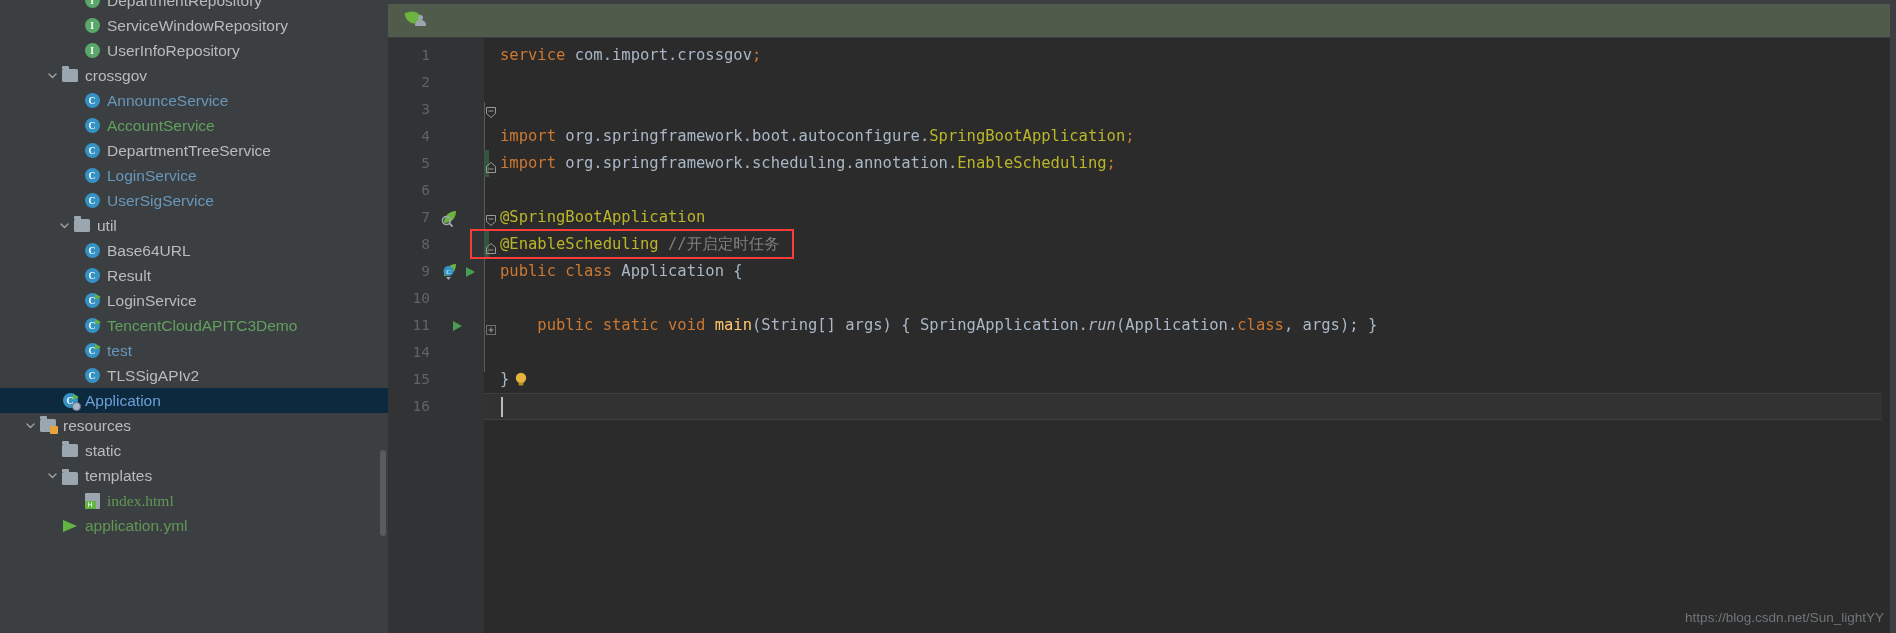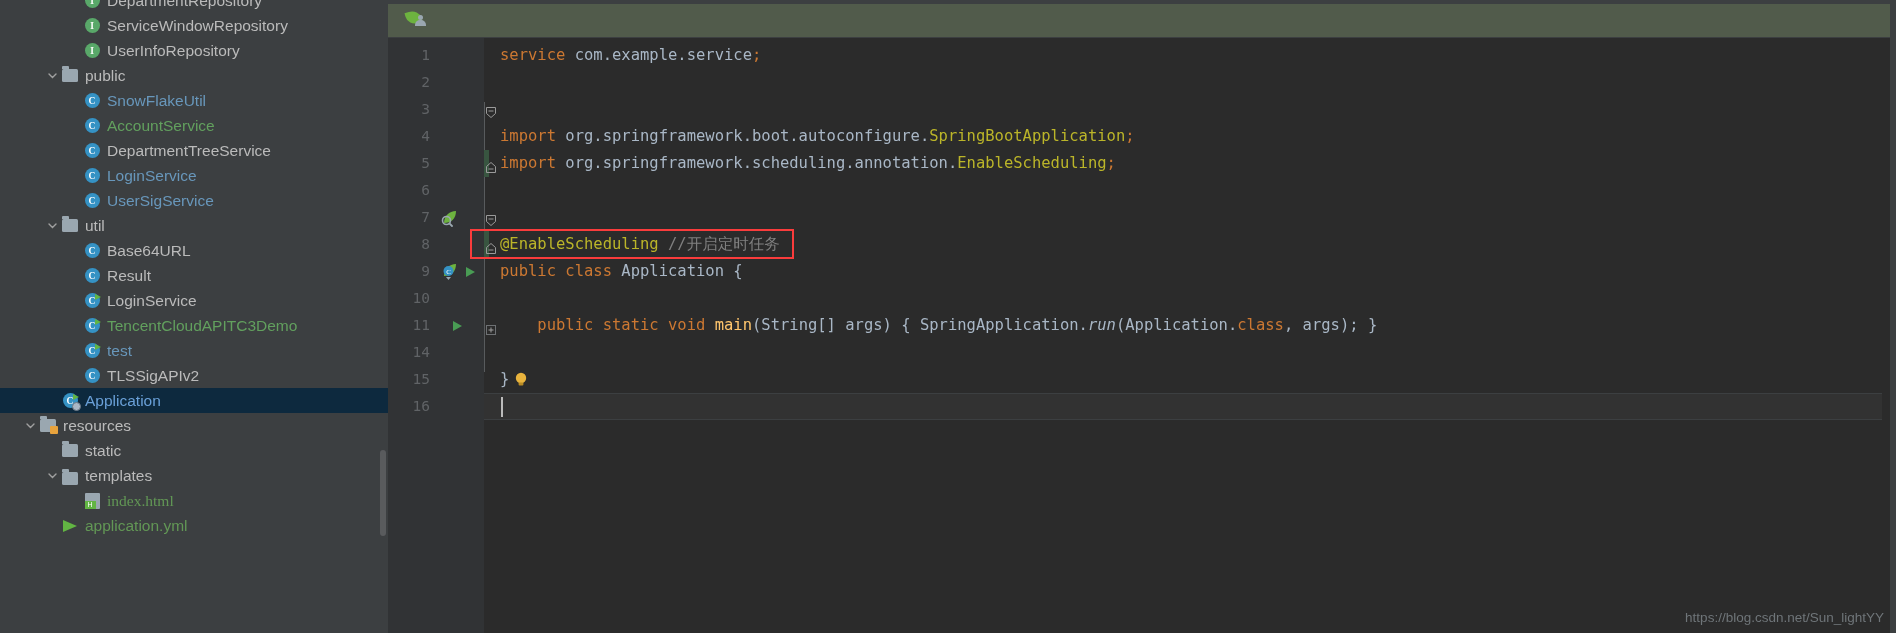--- a/index.html
+++ b/index.html
@@ -232,29 +232,29 @@
         <div class="tree-row" style="position: absolute; left: 0px; right: 0px; top: 63px;">
           <span style="display:inline-block;width:44px"></span>
           <span class="arrow">
             <svg width="11" height="11" viewBox="0 0 11 11">
               <path d="M2 4 L5.5 7.5 L9 4" stroke="#a0a0a0" stroke-width="1.4" fill="none" stroke-linecap="round"></path>
             </svg>
           </span>
           <span class="node-icon">
             <span class="folder"></span>
           </span>
-          <span class="label clr-default">public</span>
+          <span class="label clr-default">crossgov</span>
         </div>
         <div class="tree-row" style="position: absolute; left: 0px; right: 0px; top: 88px;">
           <span style="display:inline-block;width:66px"></span>
           <span class="arrow"></span>
           <span class="node-icon">
             <span class="ic-circle ic-c">C</span>
           </span>
-          <span class="label clr-blue">SnowFlakeUtil</span>
+          <span class="label clr-blue">AnnounceService</span>
         </div>
         <div class="tree-row" style="position: absolute; left: 0px; right: 0px; top: 113px;">
           <span style="display:inline-block;width:66px"></span>
           <span class="arrow"></span>
           <span class="node-icon">
             <span class="ic-circle ic-c">C</span>
           </span>
           <span class="label clr-green">AccountService</span>
         </div>
         <div class="tree-row" style="position: absolute; left: 0px; right: 0px; top: 138px;">
@@ -274,21 +274,21 @@
           <span class="label clr-blue">LoginService</span>
         </div>
         <div class="tree-row" style="position: absolute; left: 0px; right: 0px; top: 188px;">
           <span style="display:inline-block;width:66px"></span>
           <span class="arrow"></span>
           <span class="node-icon">
             <span class="ic-circle ic-c">C</span>
           </span>
           <span class="label clr-blue">UserSigService</span>
         </div>
-        <div class="tree-row" style="position: absolute; left: 0px; right: 0px; top: 213px;">
+        <div class="tree-row" style="position: absolute; left: 12px; right: 0px; top: 213px;">
           <span style="display:inline-block;width:44px"></span>
           <span class="arrow">
             <svg width="11" height="11" viewBox="0 0 11 11">
               <path d="M2 4 L5.5 7.5 L9 4" stroke="#a0a0a0" stroke-width="1.4" fill="none" stroke-linecap="round"></path>
             </svg>
           </span>
           <span class="node-icon">
             <span class="folder"></span>
           </span>
           <span class="label clr-default">util</span>
@@ -481,25 +481,26 @@
             <svg width="14" height="14" viewBox="0 0 14 14">
               <path d="M3 2 L12 7 L3 12 Z" fill="#499c54"></path>
             </svg>
           </div>
         </div>
       <div id="code-body">
           <div id="fold-line" style="top: 64px; height: 270px;"></div>
           <div class="cur-line" style="top: 355px;"></div>
           <div class="change-mark" style="top: 112px; height: 27px; left: 0px;"></div>
           <div class="change-mark" style="top: 193px; height: 27px; left: 0px;"></div>
-          <div class="codeline" style="top: 4px; left: 16px;"><span class="kw">service </span><span class="cls">com.example.service</span><span class="kw">;</span></div>
+          <div class="codeline" style="top: 4px; left: 16px;"><span class="kw">service </span><span class="cls">com.import.crossgov</span><span class="kw">;</span></div>
           <div class="codeline" style="top: 31px; left: 16px;"></div>
           <div class="codeline" style="top: 85px; left: 16px;"><span class="kw">import </span><span class="cls">org.springframework.boot.autoconfigure.</span><span class="ann">SpringBootApplication</span><span class="kw">;</span></div>
           <div class="codeline" style="top: 112px; left: 16px;"><span class="kw">import </span><span class="cls">org.springframework.scheduling.annotation.</span><span class="ann">EnableScheduling</span><span class="kw">;</span></div>
           <div class="codeline" style="top: 139px; left: 16px;"></div>
+          <div class="codeline" style="top: 166px; left: 16px;"><span class="ann">@SpringBootApplication</span></div>
           <div class="codeline" style="top: 193px; left: 16px;"><span class="ann">@EnableScheduling </span><span class="cmt">//开启定时任务</span></div>
           <div class="codeline" style="top: 220px; left: 16px;"><span class="kw">public class </span><span class="cls">Application </span><span class="cls">{</span></div>
           <div class="codeline" style="top: 247px; left: 16px;"></div>
           <div class="codeline" style="top: 274px; left: 16px;"><span class="kw">    public static void </span><span class="fn">main</span><span class="cls">(String[] args) </span><span class="cls">{ </span><span class="cls">SpringApplication.</span><span class="ital">run</span><span class="cls">(Application.</span><span class="kw">class</span><span class="cls">, args); }</span></div>
           <div class="codeline" style="top: 301px; left: 16px;"></div>
           <div class="codeline" style="top: 328px; left: 16px;"><span class="cls">}</span></div>
           <div class="codeline" style="top: 355px; left: 16px;"></div>
           <div style="position: absolute; left: 2px; top: 67px; width: 10px; height: 10px;"><svg width="10" height="12">
               <path d="M0.5 0.5 h9 v6 l-4.5 4 l-4.5 -4 z" fill="none" stroke="#9a9a9a"></path>
               <path d="M2.5 4 h5" stroke="#9a9a9a" stroke-width="1"></path>

